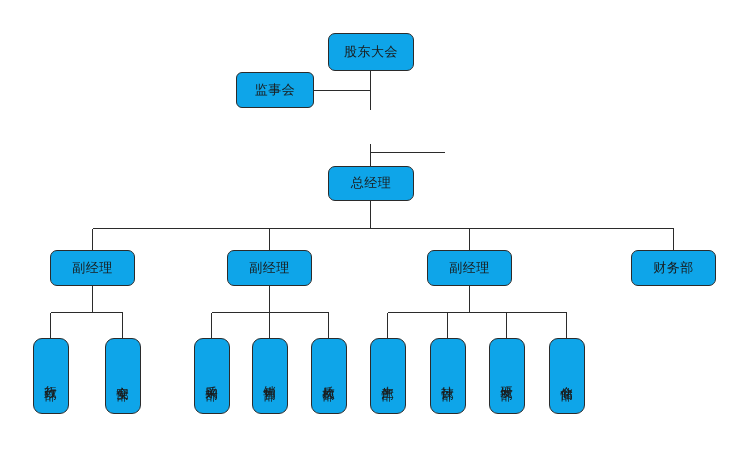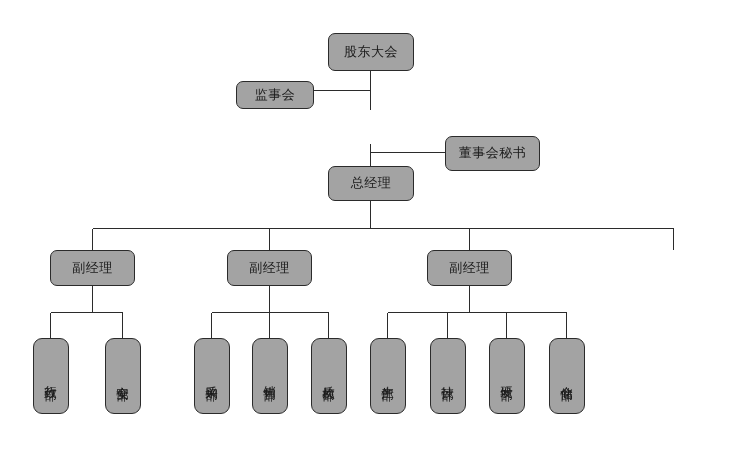--- a/index.html
+++ b/index.html
@@ -20,21 +20,21 @@
   #chart-svg {
     position: absolute;
     left: 0;
     top: 0;
     width: 750px;
     height: 450px;
   }
   .node {
     position: absolute;
     box-sizing: border-box;
-    background: #a3a3a3;
+    background: #0ea5e9;
     border: 1px solid #2b2b2b;
     border-radius: 7px;
     display: flex;
     align-items: center;
     justify-content: center;
     color: #1a1a1a;
     font-size: 13px;
     line-height: 1.15;
     letter-spacing: 0.5px;
     z-index: 2;
@@ -97,45 +97,45 @@
       <line x1="447.5" y1="312.5" x2="447.5" y2="338"></line>
       <line x1="506.5" y1="312.5" x2="506.5" y2="338"></line>
       <line x1="566.5" y1="312.5" x2="566.5" y2="338"></line>
     </g>
   </svg>
 
   <div class="node" style="left:328px; top:33px; width:86px; height:38px;">
     <span class="htext">股东大会</span>
   </div>
 
-  <div class="node" style="left:236px; top:81px; width:78px; height:28px;">
+  <div class="node" style="left:236px; top:72px; width:78px; height:36px;border-radius:6px;">
     <span class="htext">监事会</span>
   </div>
 
 
-  <div class="node" style="left:445px; top:136px; width:95px; height:35px;">
-    <span class="htext">董事会秘书</span>
-  </div>
 
   <div class="node" style="left:328px; top:166px; width:86px; height:35px;justify-content:center;">
     <span class="htext">总经理</span>
   </div>
 
   <div class="node" style="left:50px; top:250px; width:85px; height:36px;">
     <span class="htext">副经理</span>
   </div>
 
   <div class="node" style="left:227px; top:250px; width:85px; height:36px;">
     <span class="htext">副经理</span>
   </div>
 
   <div class="node" style="left:427px; top:250px; width:85px; height:36px;">
     <span class="htext">副经理</span>
   </div>
 
+  <div class="node" style="left:631px; top:250px; width:85px; height:36px;">
+    <span class="htext">财务部</span>
+  </div>
 
   <div class="node leaf" style="left:33px; top:338px; width:36px; height:76px;">
     <span class="vtext">行政部</span>
   </div>
 
   <div class="node leaf" style="left:105px; top:338px; width:36px; height:76px;">
     <span class="vtext">安全部</span>
   </div>
 
   <div class="node leaf" style="left:194px; top:338px; width:36px; height:76px;">

